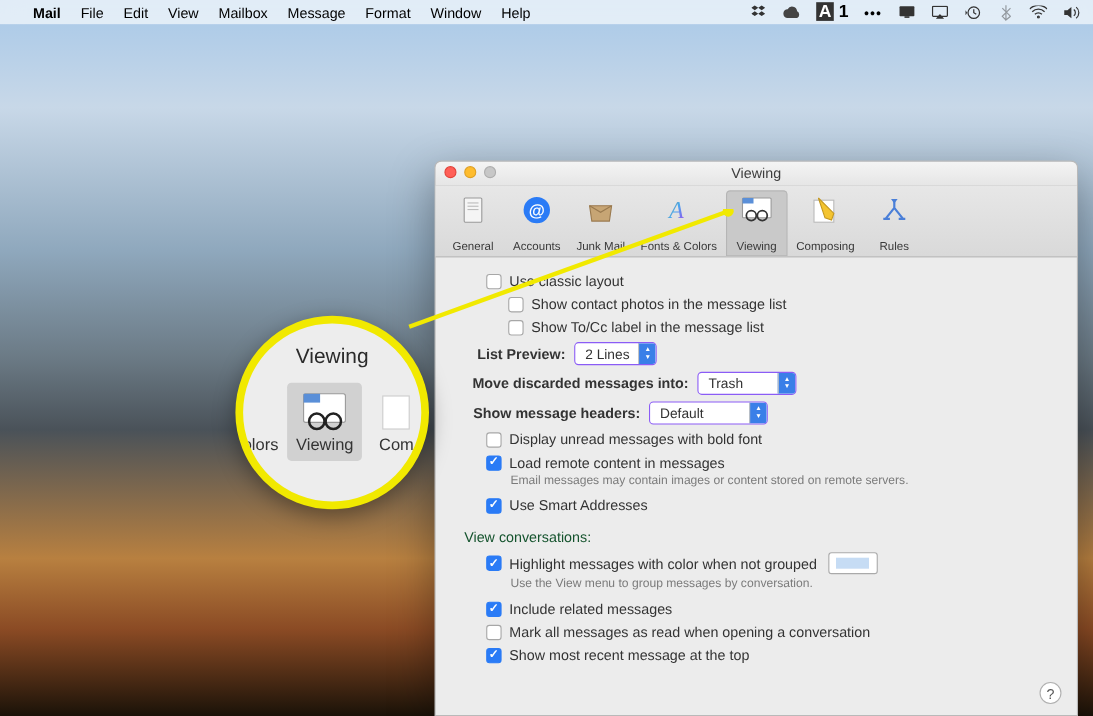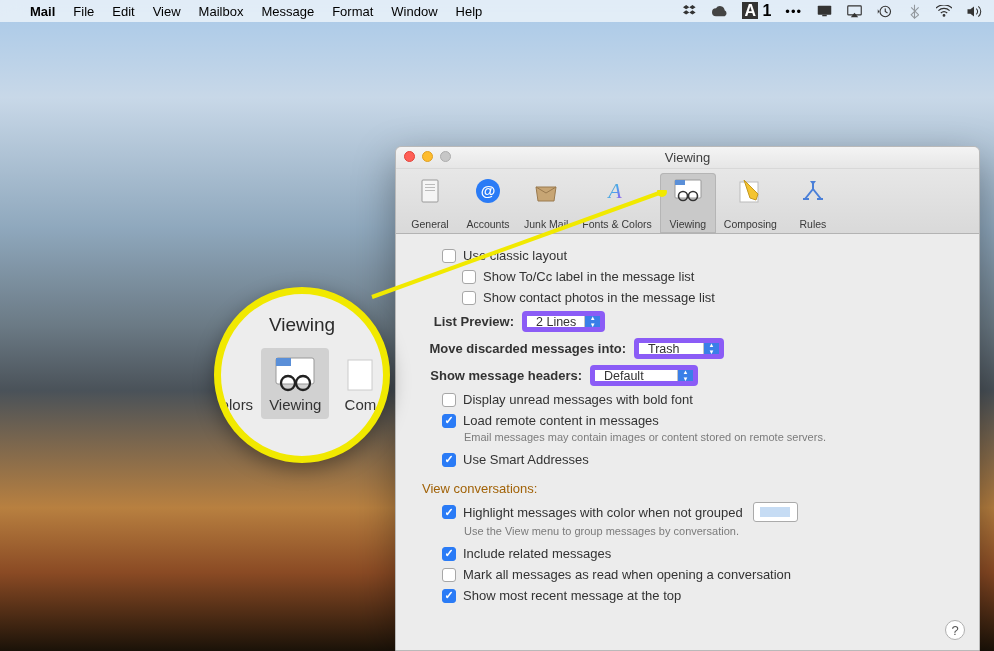--- a/index.html
+++ b/index.html
@@ -53,32 +53,32 @@
 .pane { flex: 1; padding: 14px 26px 10px; font-size: 13px; color: #333; overflow: hidden; position: relative; }
 .row { display: flex; align-items: center; margin-bottom: 6px; }
 .row.indent { padding-left: 20px; }
 .row .lbl { text-align: right; padding-right: 8px; font-weight: bold; }
 .check { width: 14px; height: 14px; border: 1px solid #a7a7a7; border-radius: 3px; background: #fff; margin-right: 7px; display: inline-flex; align-items: center; justify-content: center; flex-shrink:0; }
 .check.on { background: #2a7bf6; border-color: #2a7bf6; }
 .check.on::after { content: "✓"; color: #fff; font-size: 11px; font-weight: bold; line-height: 1; }
 .sub { font-size: 11px; color: #7b7b7b; margin: -3px 0 9px 42px; }
 .select {
   display: inline-flex; align-items: center; height: 21px;
-  background: #fff; border: 5px solid #8b5cf6; border-radius: 4px;
+  background: #fff; border: 1px solid #8b5cf6; border-radius: 4px;
   font-size: 12.5px; overflow: hidden;
 }
 .select .sval { padding: 0 8px 0 9px; }
 .select .sarrows {
   width: 16px; height: 100%; background: #3a7fe8; display: flex;
   flex-direction: column; align-items: center; justify-content: center;
   border-left: 1px solid #c4c4c4;
 }
 .select .sarrows::before { content:"▲"; color:#fff; font-size:6px; line-height:7px; }
 .select .sarrows::after { content:"▼"; color:#fff; font-size:6px; line-height:7px; }
-.section { font-size: 13px; color: #a16207; margin: 14px 0 6px 0; }
+.section { font-size: 13px; color: #14532d; margin: 14px 0 6px 0; }
 .swatch {
   width: 45px; height: 20px; border: 1px solid #aaa; border-radius: 3px; margin-left: 10px;
   background: #fff; display:flex; align-items:center; justify-content:center;
 }
 .swatch .inner { width: 30px; height: 10px; background: #c6dcf4; }
 .help {
   position: absolute; right: 14px; bottom: 10px; width: 20px; height: 20px;
   border-radius: 50%; border: 1px solid #b0b0b0; background: #fff; display:flex;
   align-items:center;justify-content:center; font-size: 13px; color:#555;
 }
@@ -256,25 +256,25 @@
     </div>
   </div>
 
   <div class="pane">
     <div class="row indent">
         <span class="check"></span>
         <span>Use classic layout</span>
       </div>
     <div class="row indent" style="padding-left:40px;">
         <span class="check"></span>
+        <span>Show contact photos in the message list</span>
+      </div>
+    <div class="row indent" style="padding-left:40px;">
+        <span class="check"></span>
         <span>Show To/Cc label in the message list</span>
-      </div>
-    <div class="row indent" style="padding-left:40px;">
-        <span class="check"></span>
-        <span>Show contact photos in the message list</span>
       </div>
 
     <div class="row" style="margin-top:2px;">
         <span class="lbl" style="width:100px;">List Preview:</span>
       <span class="select">
           <span class="sval">2 Lines</span>
           <span class="sarrows"></span>
         </span>
       </div>
 

